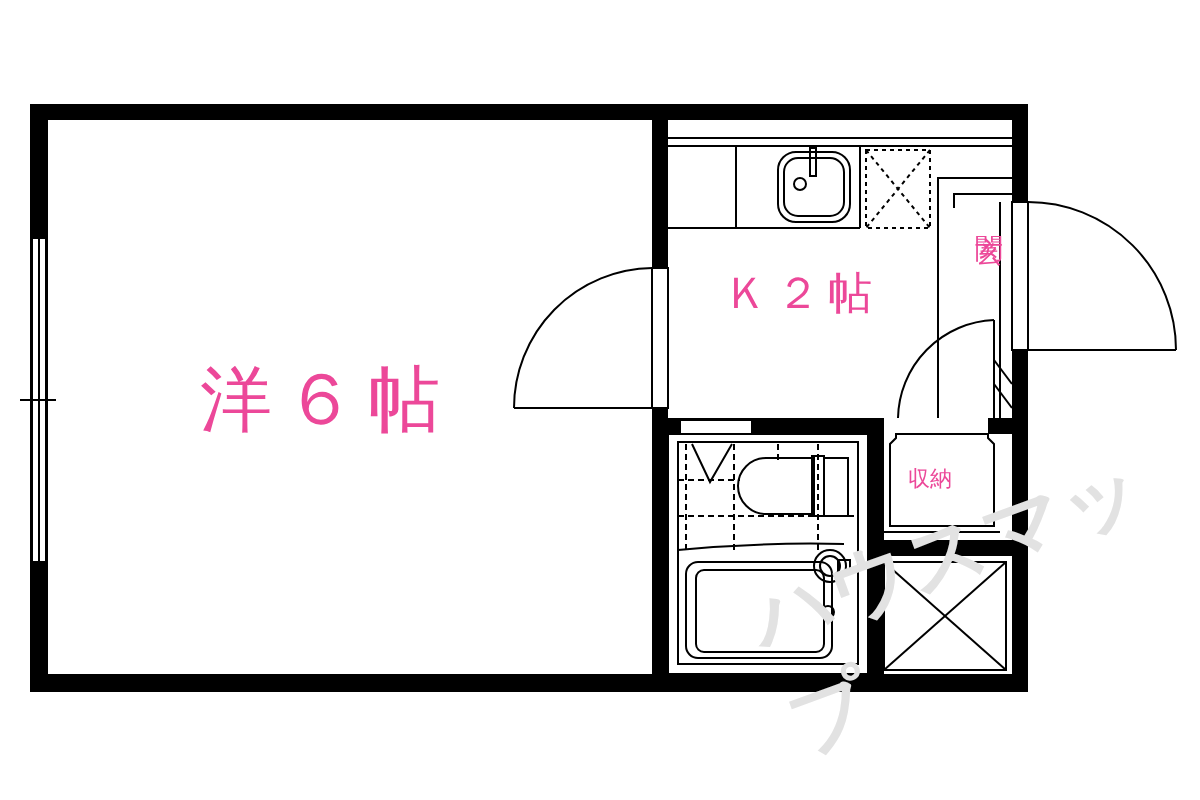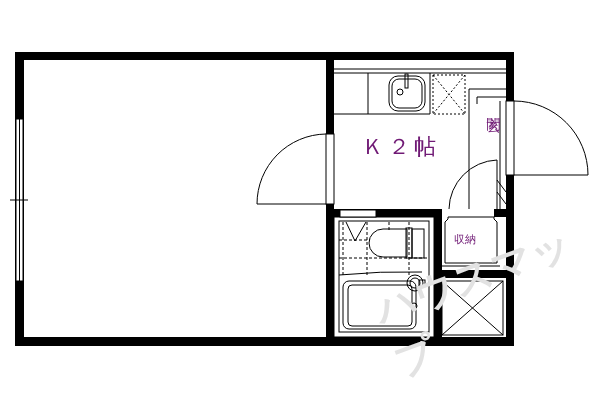--- a/index.html
+++ b/index.html
@@ -1,18 +1,18 @@
 <!DOCTYPE html>
 <html><head>
 <meta charset="utf-8">
 <style>
   html,body{margin:0;padding:0;background:#fff;}
   #plan{position:relative;width:600px;height:400px;overflow:hidden;background:#fff;}
   svg{position:absolute;left:0;top:0;}
-  .lbl{position:absolute;font-family:"DejaVu Sans",sans-serif;color:#701a75;white-space:nowrap;}
+  .lbl{position:absolute;font-family:"DejaVu Sans",sans-serif;color:#ec4899;white-space:nowrap;}
   .room-main{left:100px;top:176px;font-size:36px;letter-spacing:6px;}
   .room-k{left:362px;top:132px;font-size:22px;letter-spacing:4px;}
   .genkan{left:487px;top:107px;font-size:14px;writing-mode:vertical-rl;line-height:14px;}
   .shuno{left:454px;top:232px;font-size:11px;}
   .wm{position:absolute;left:380px;top:245px;font-family:"DejaVu Sans",sans-serif;font-weight:bold;font-size:40px;color:#e2e2e2;transform:rotate(-20deg);}
 </style>
 </head>
 <body>
 
 <div id="plan">
@@ -121,16 +121,17 @@
 
   <g fill="none" stroke="#000" stroke-width="1">
     <rect x="442" y="281" width="61" height="54"></rect>
     <line x1="442" y1="281" x2="503" y2="335"></line>
     <line x1="503" y1="281" x2="442" y2="335"></line>
   </g>
 </svg>
 
 <div class="wm">ハウスマップ</div>
 
+<div class="lbl room-main">洋６帖</div>
 <div class="lbl room-k">Ｋ２帖</div>
 <div class="lbl genkan">玄関</div>
 <div class="lbl shuno">収納</div>
 </div>
 
 </body></html>

